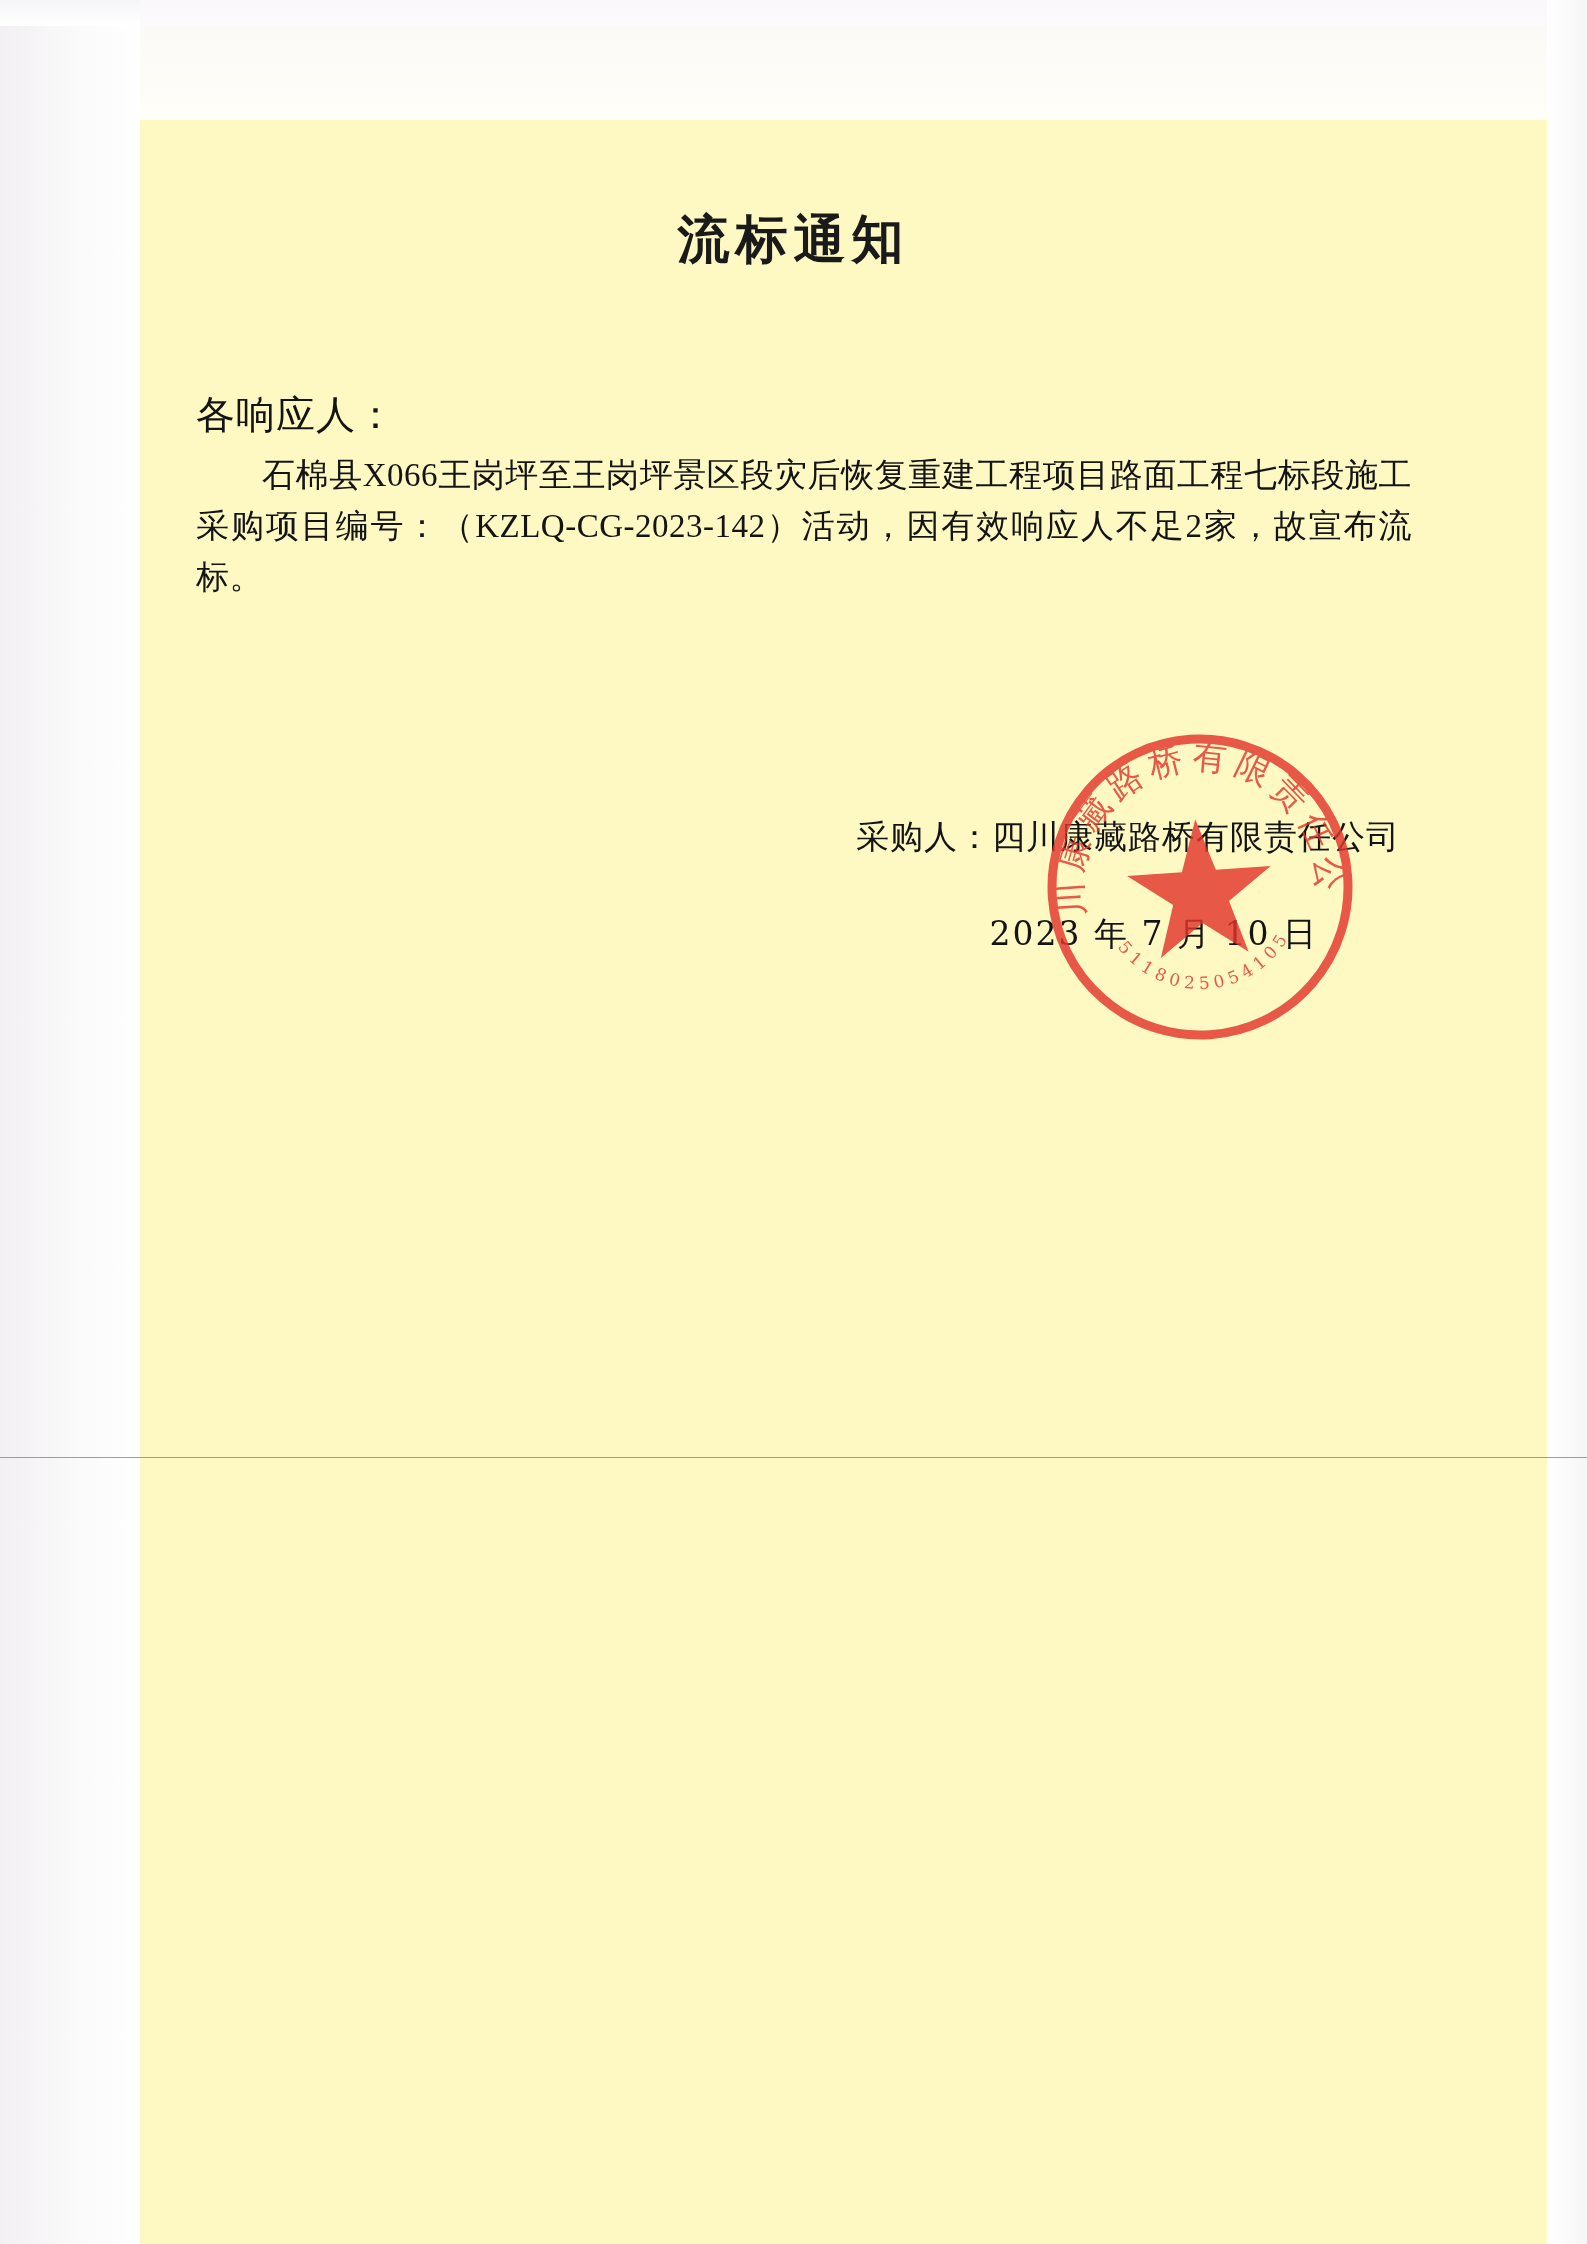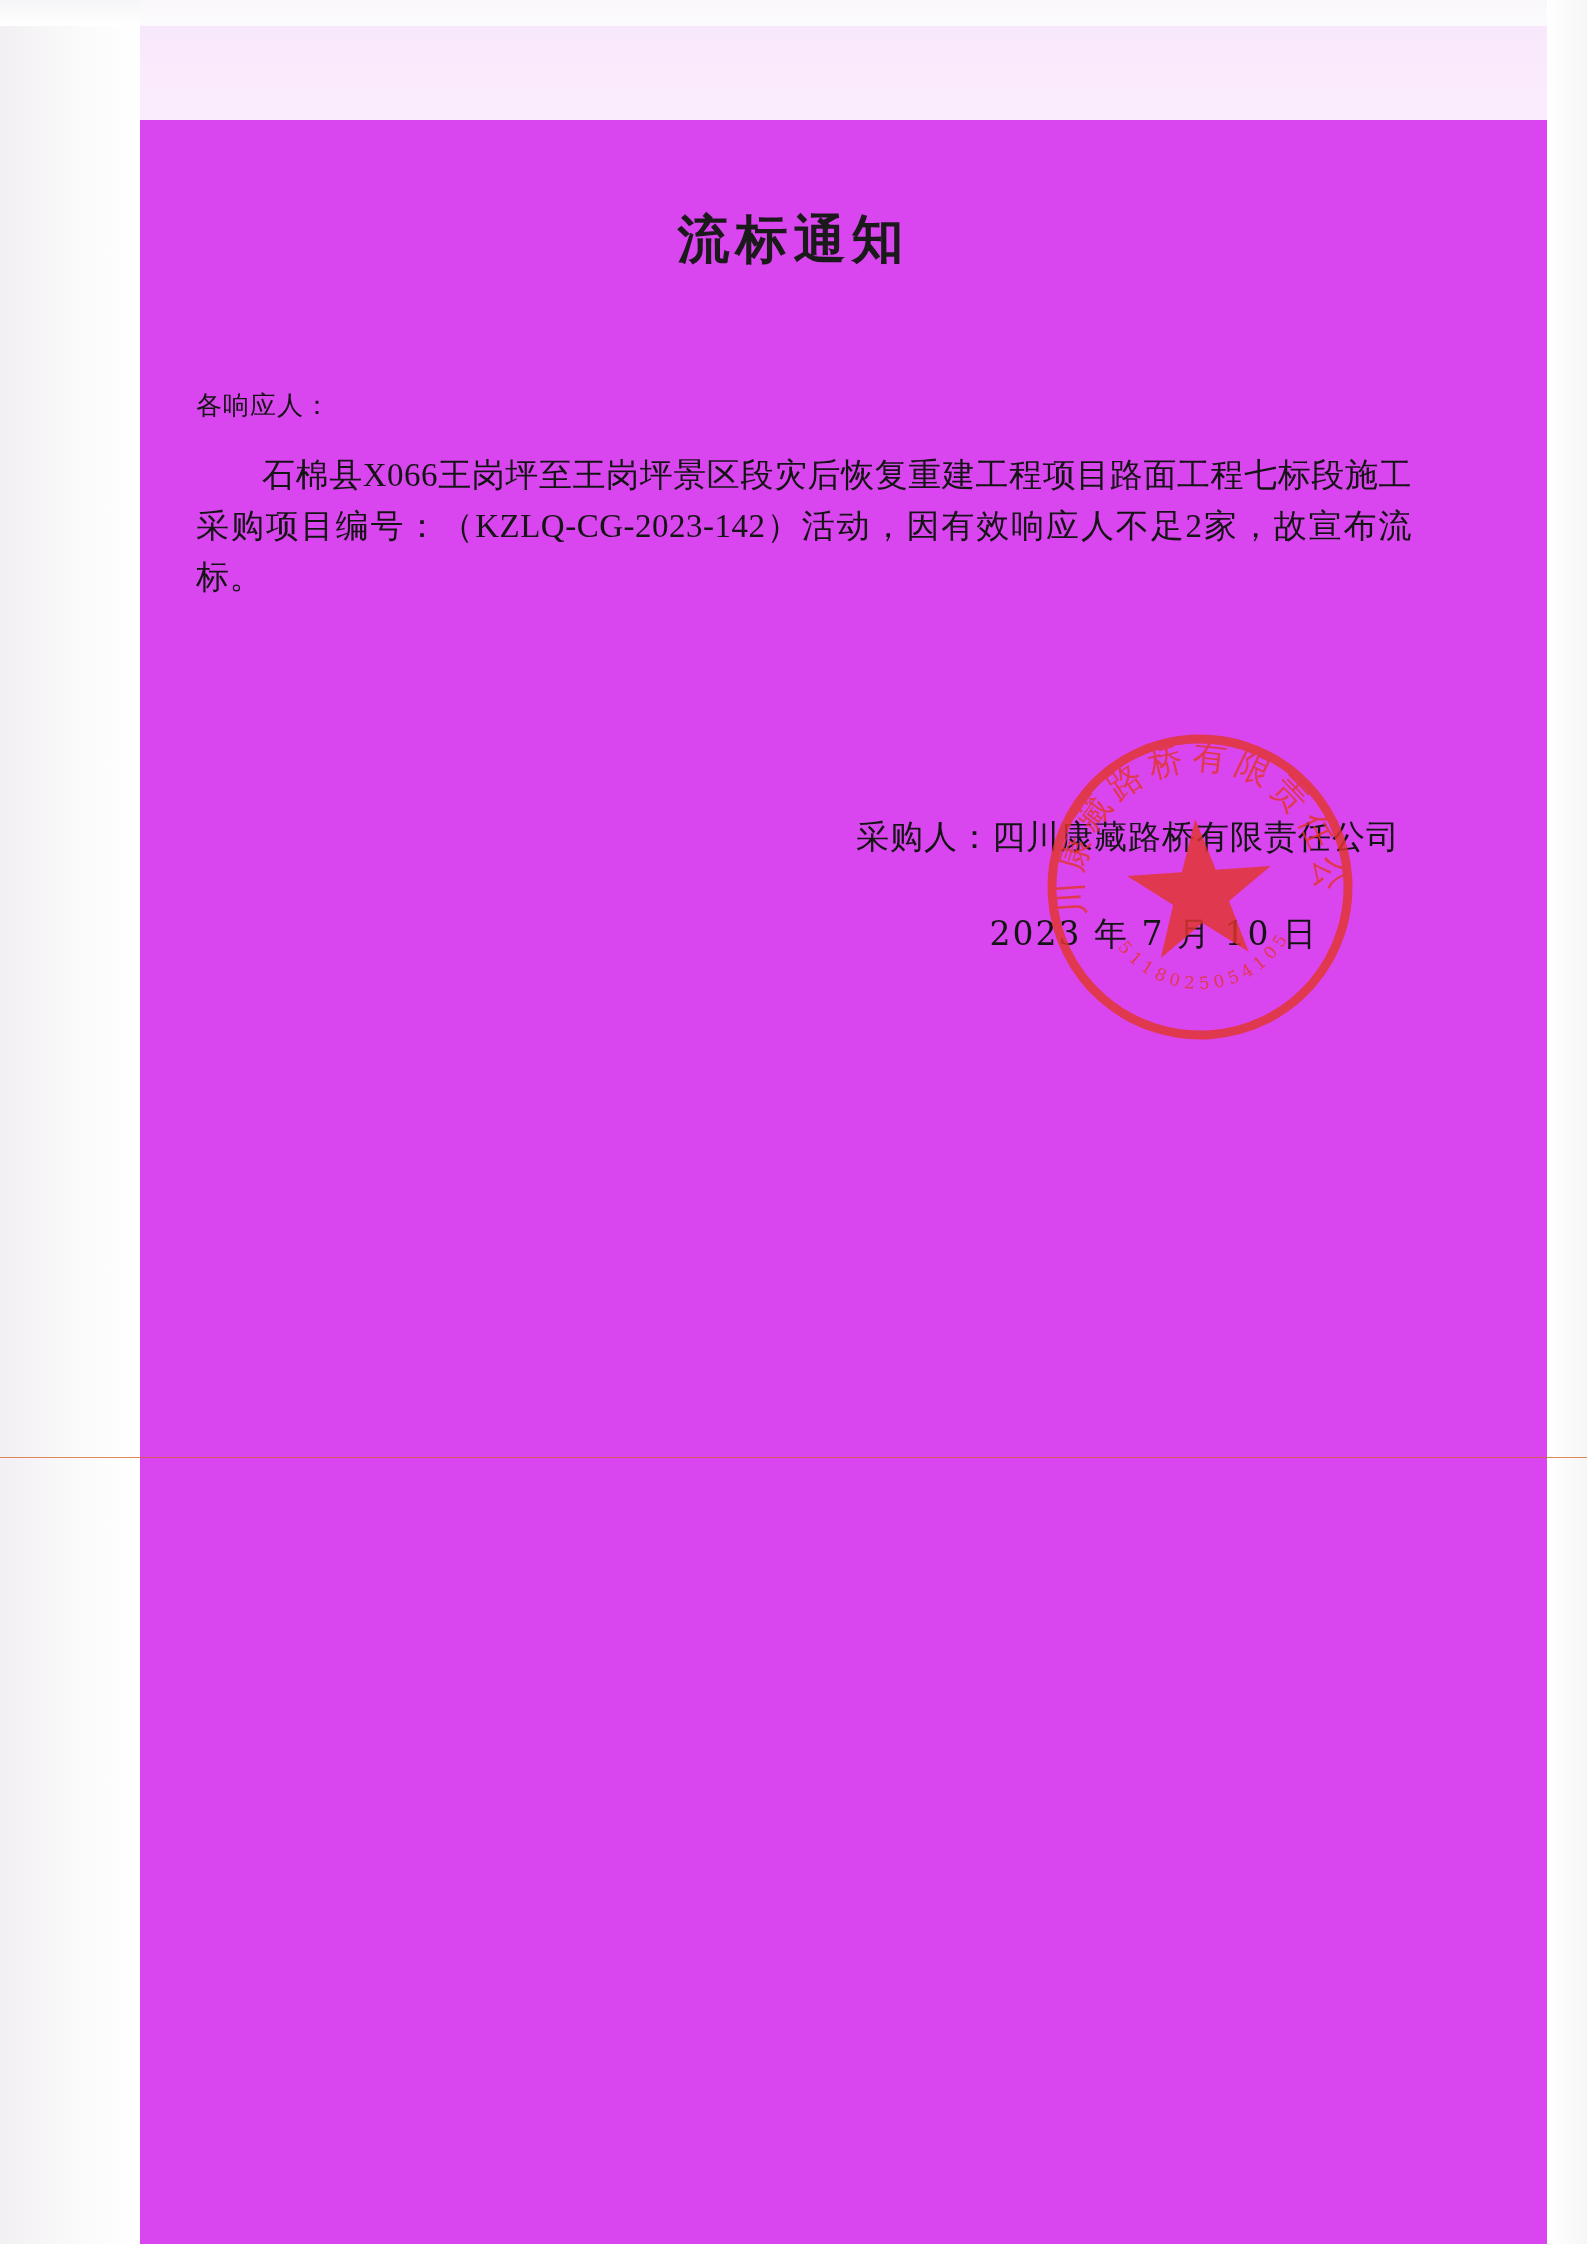--- a/index.html
+++ b/index.html
@@ -12,21 +12,21 @@
     height: 2244px;
     position: relative;
     font-family: "DejaVu Serif", "Liberation Serif", serif;
     overflow: hidden;
   }
 
   
   .page {
     position: absolute;
     inset: 0;
-    background: #d946ef;
+    background: #fef9c3;
   }
 
   
   .scan-edge-left {
     position: absolute;
     left: 0;
     top: 0;
     width: 140px;
     height: 100%;
     background: linear-gradient(to right, #f2f0f2 0%, #fbfafb 55%, #ffffff 100%);
@@ -86,21 +86,21 @@
     font-weight: bold;
     letter-spacing: 6px;
     color: #1a1a1a;
     font-family: "DejaVu Serif", "Liberation Serif", serif;
   }
 
   .salutation {
     position: absolute;
     top: 388px;
     left: 196px;
-    font-size: 26px;
+    font-size: 39px;
     color: #141414;
     letter-spacing: 1px;
   }
 
   .body-text {
     position: absolute;
     top: 450px;
     left: 196px;
     width: 1216px;
     font-size: 33px;

